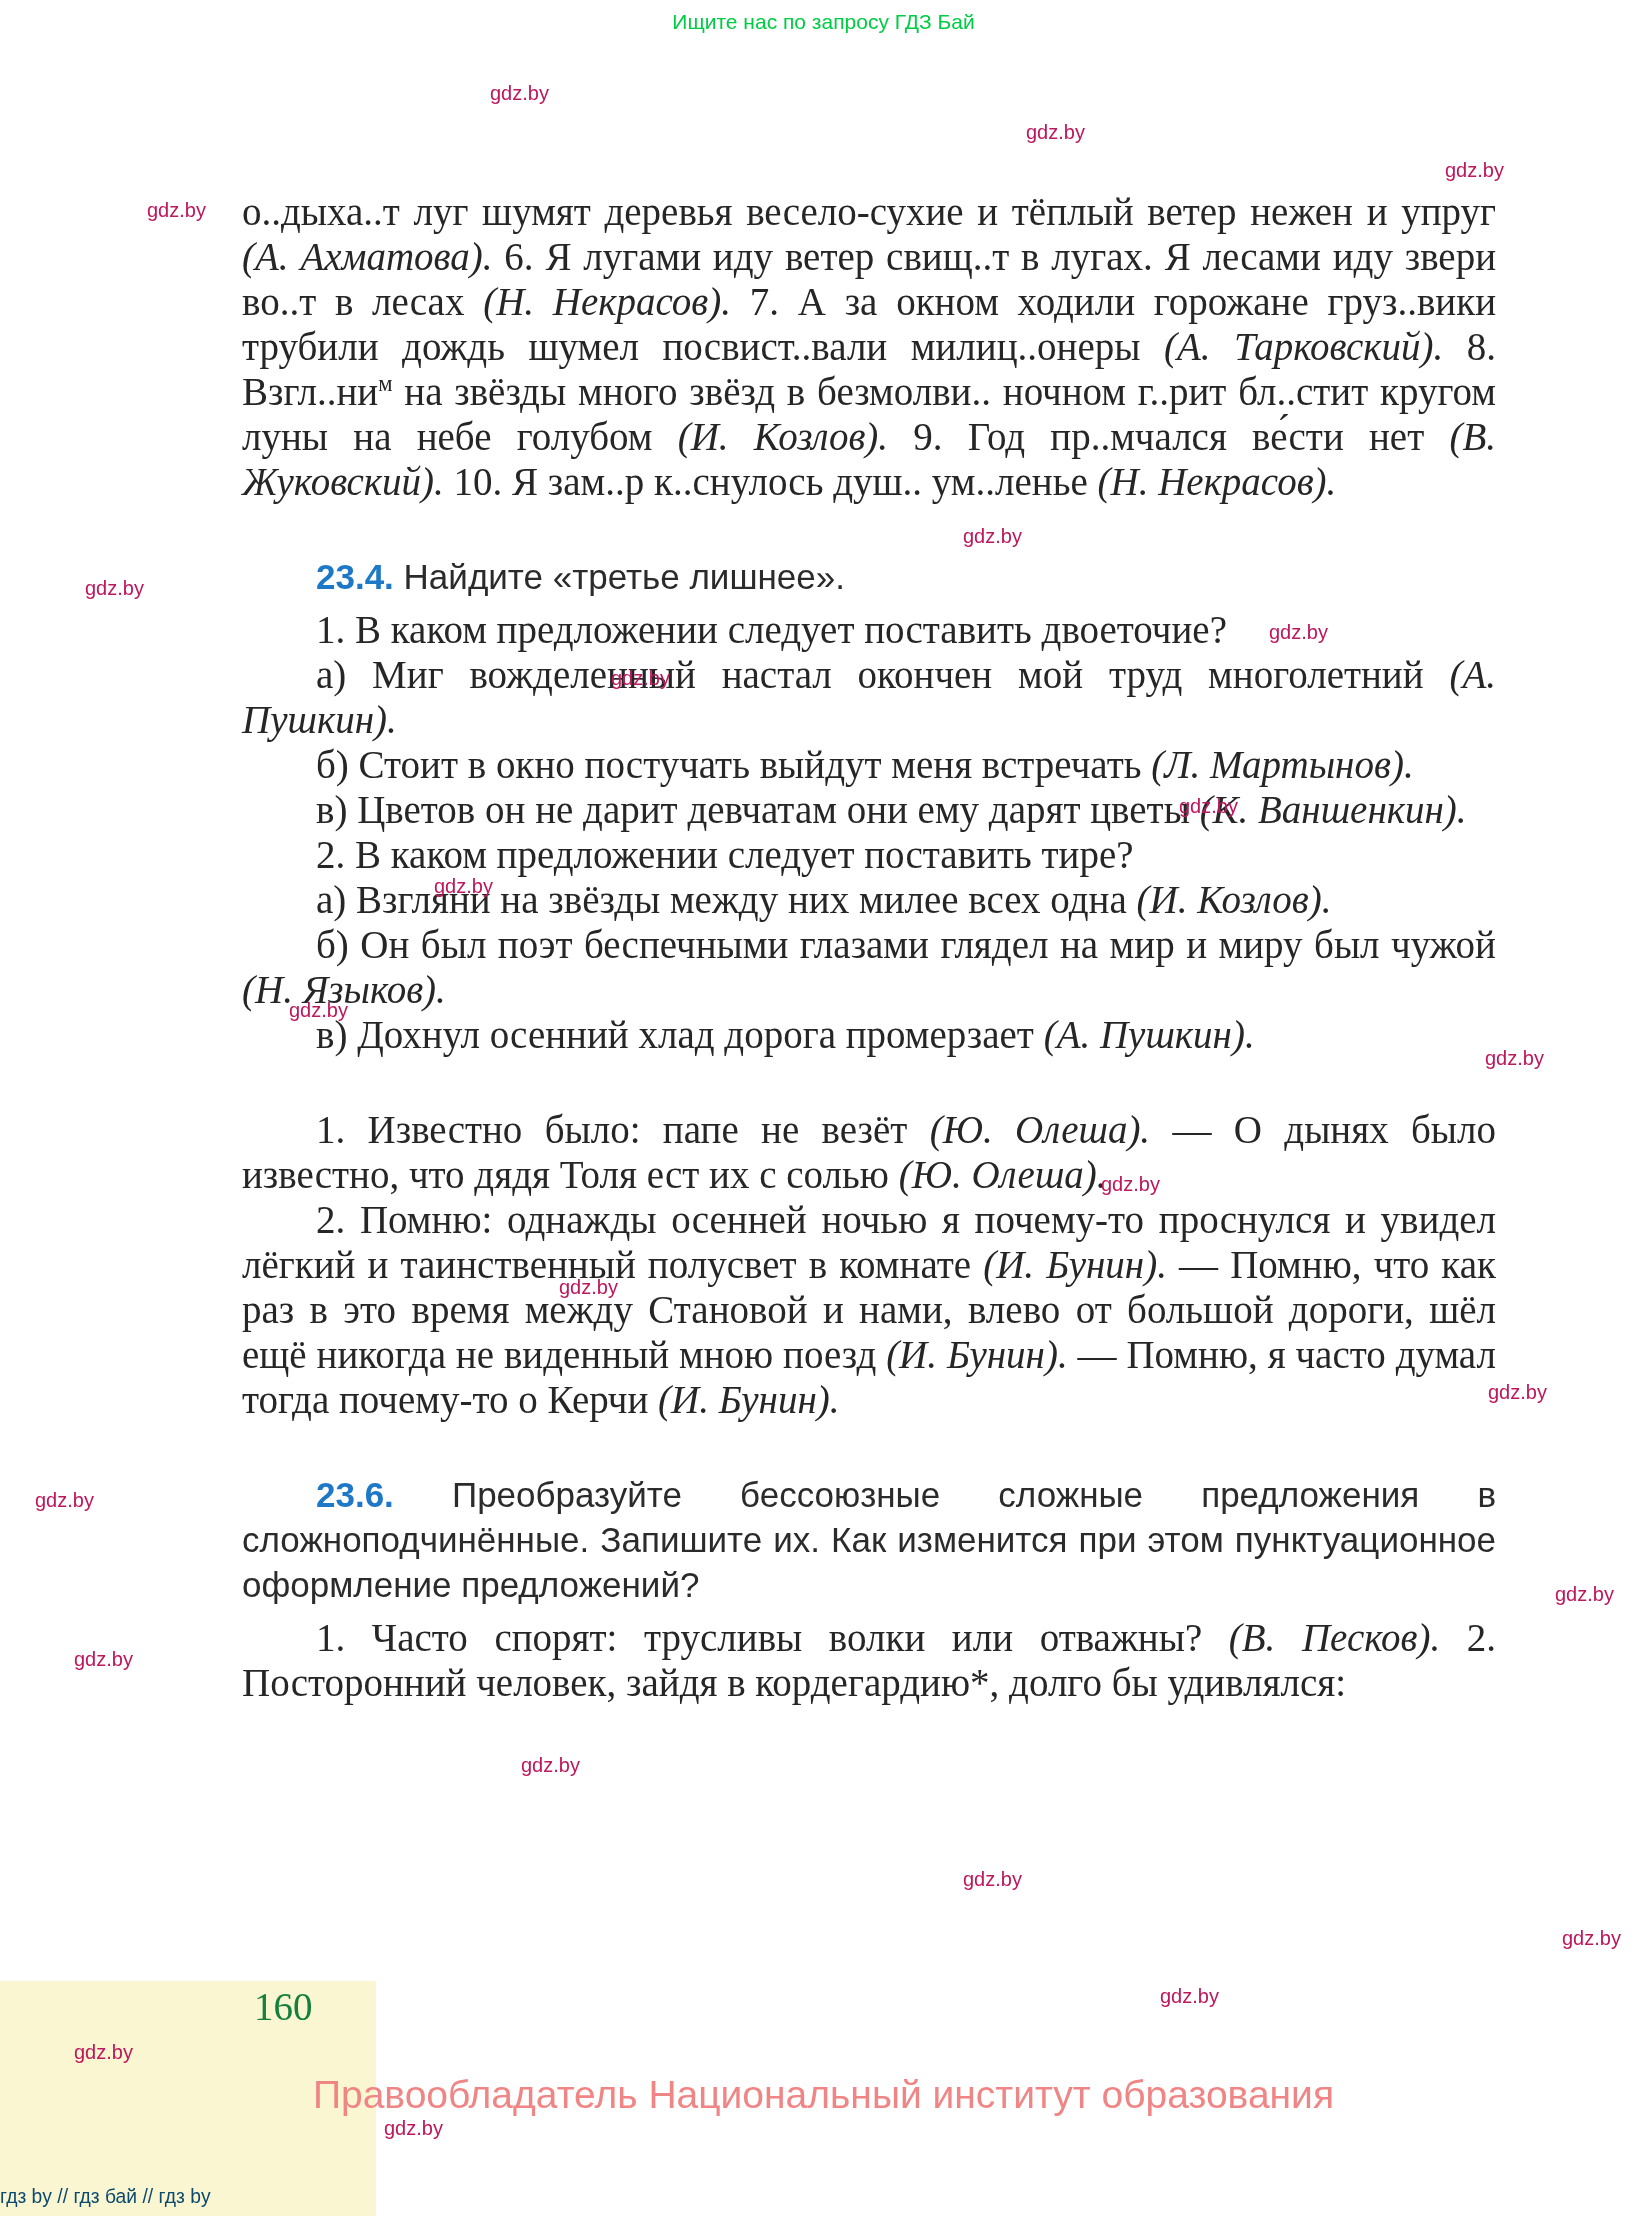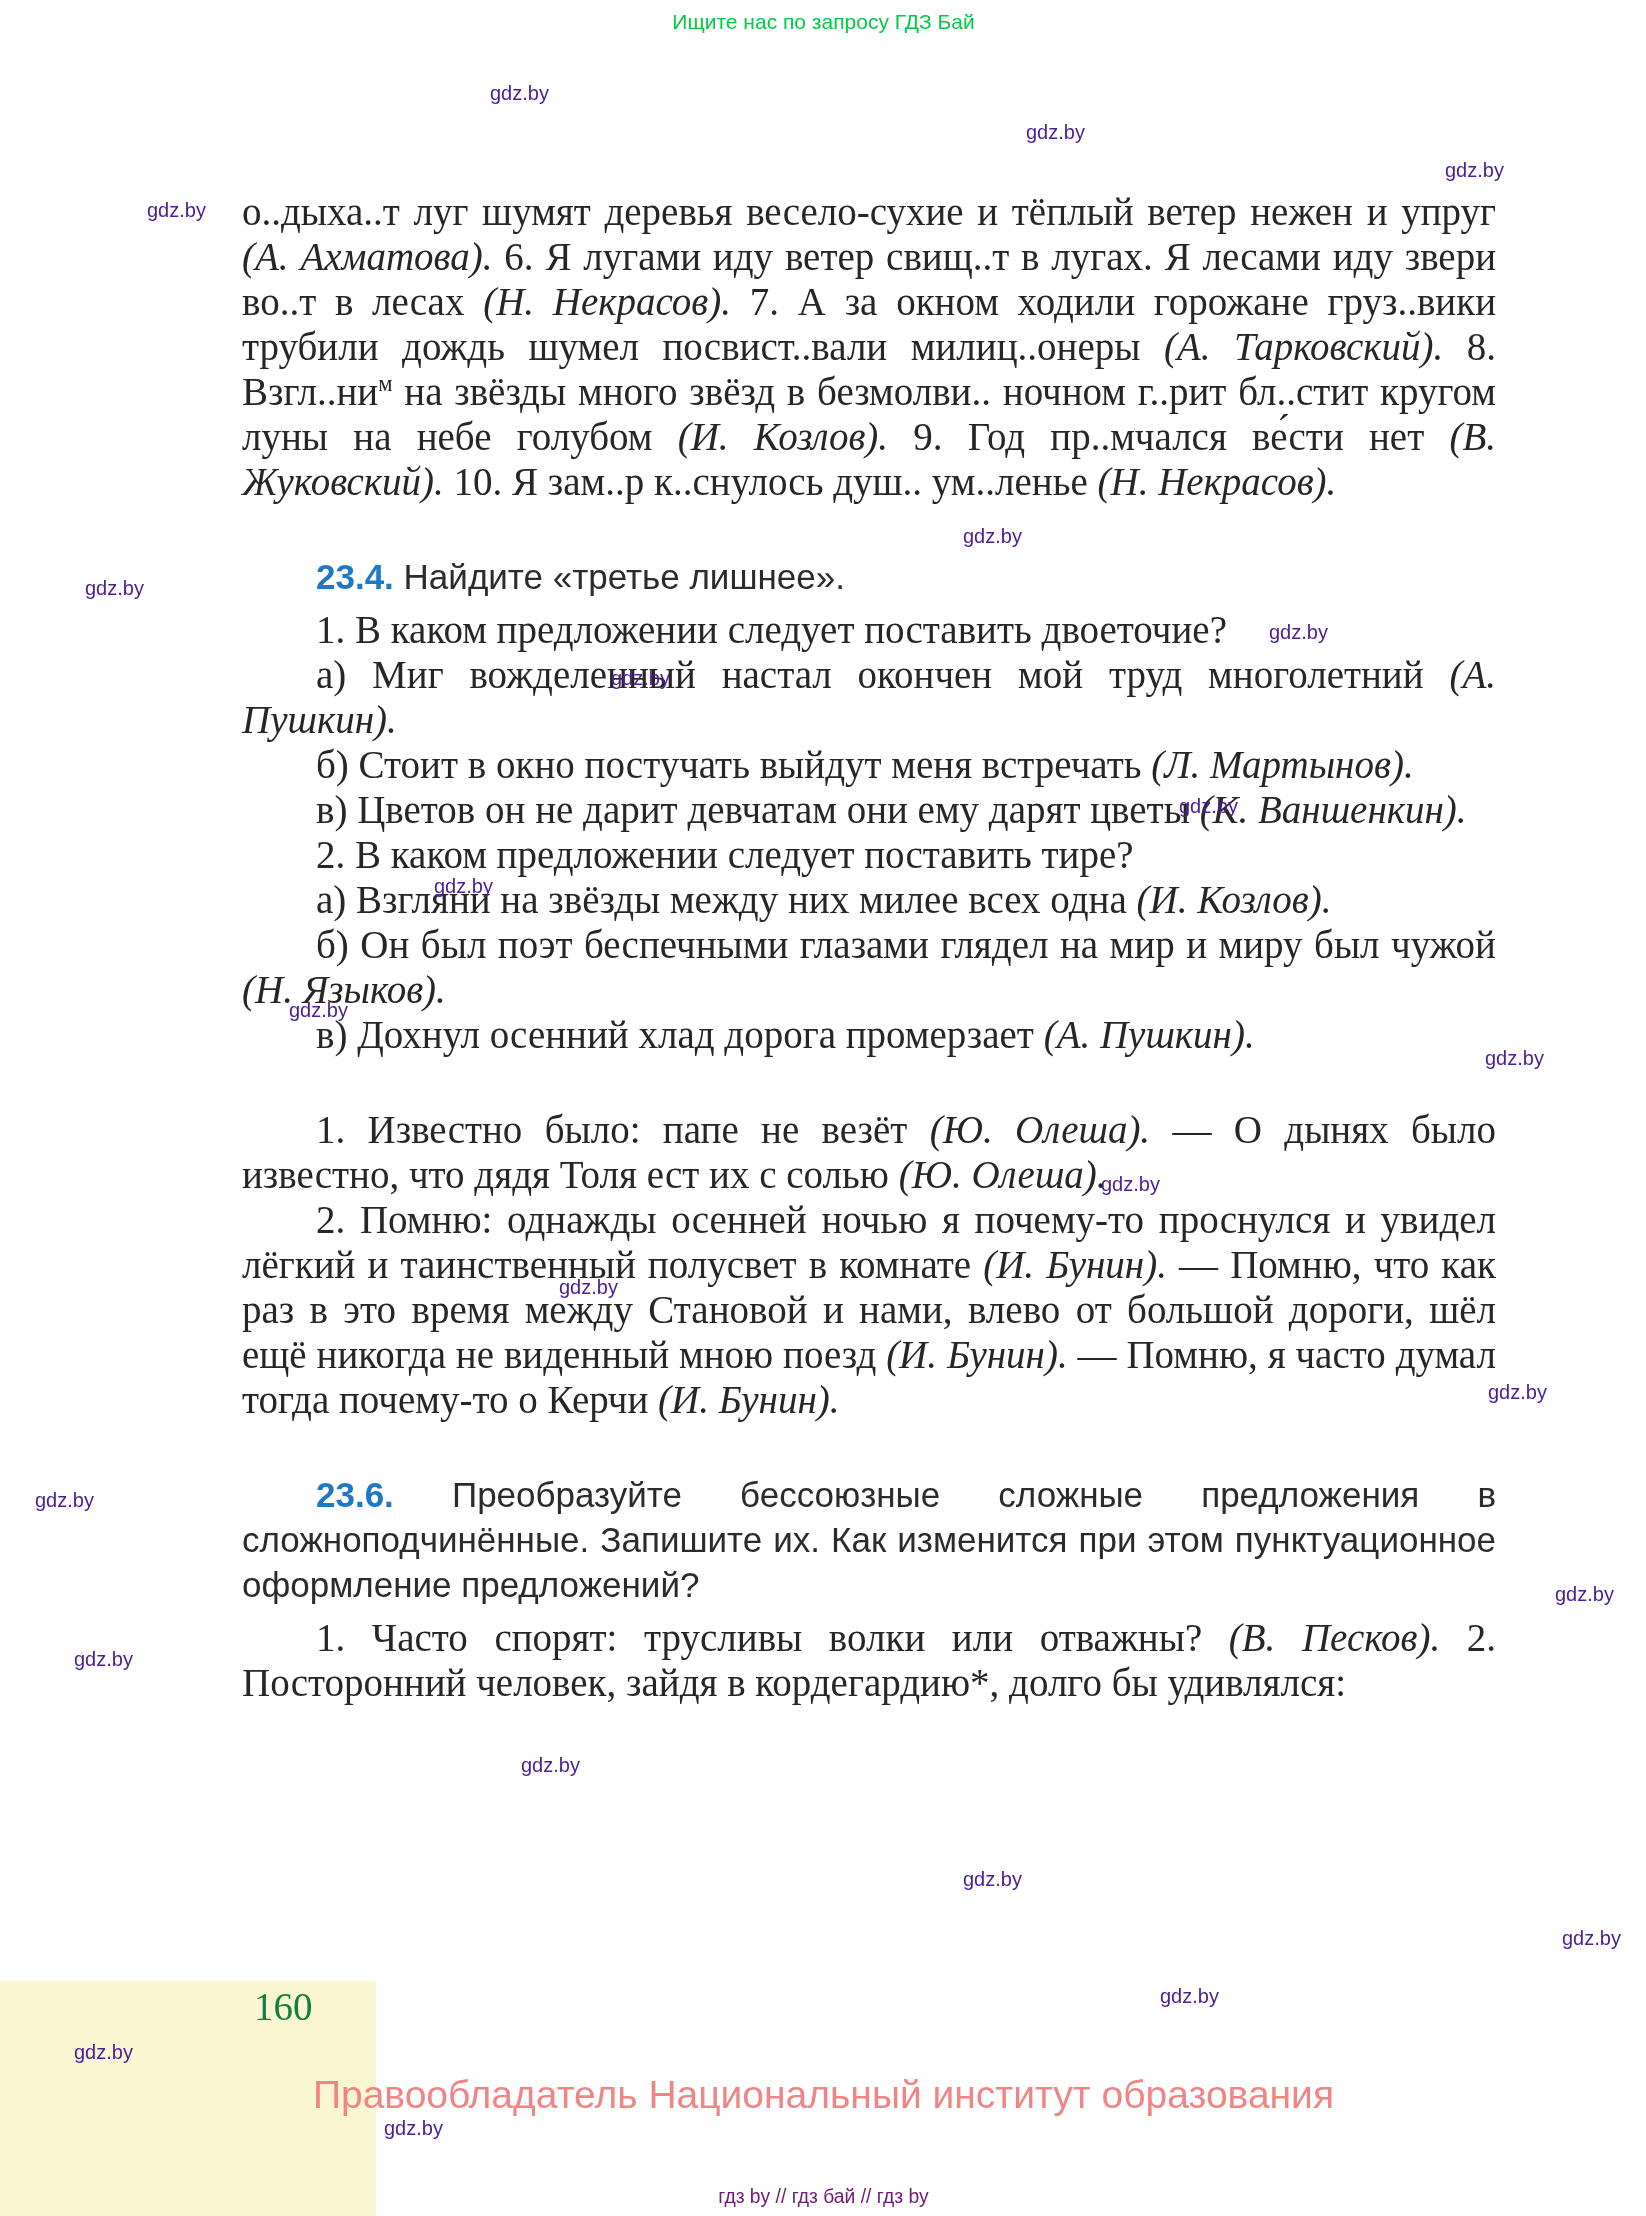--- a/index.html
+++ b/index.html
@@ -19,21 +19,21 @@
     width: 100%;
     text-align: center;
     font-family: "Liberation Sans", sans-serif;
     font-size: 21px;
     color: #00cc44;
   }
   .wm {
     position: absolute;
     font-family: "Liberation Sans", sans-serif;
     font-size: 20px;
-    color: #4c1d95;
+    color: #be185d;
     white-space: nowrap;
   }
   .content {
     position: absolute;
     left: 242px;
     top: 189px;
     width: 1254px;
   }
   p.body {
     font-size: 39px;
@@ -73,24 +73,23 @@
     width: 100%;
     text-align: center;
     font-family: "Liberation Sans", sans-serif;
     font-size: 39px;
     color: #f08585;
   }
   .links {
     position: absolute;
     left: 0; top: 2186px;
     width: 100%;
-    text-align: center;
     font-family: "Liberation Sans", sans-serif;
     font-size: 19.3px;
-    color: #701a75;
+    color: #0c4a6e;
     cursor: pointer;
   }
 </style>
 </head>
 <body>
 
 <div class="page">
 
   <div class="promo">Ищите нас по запросу ГДЗ Бай</div>
 

